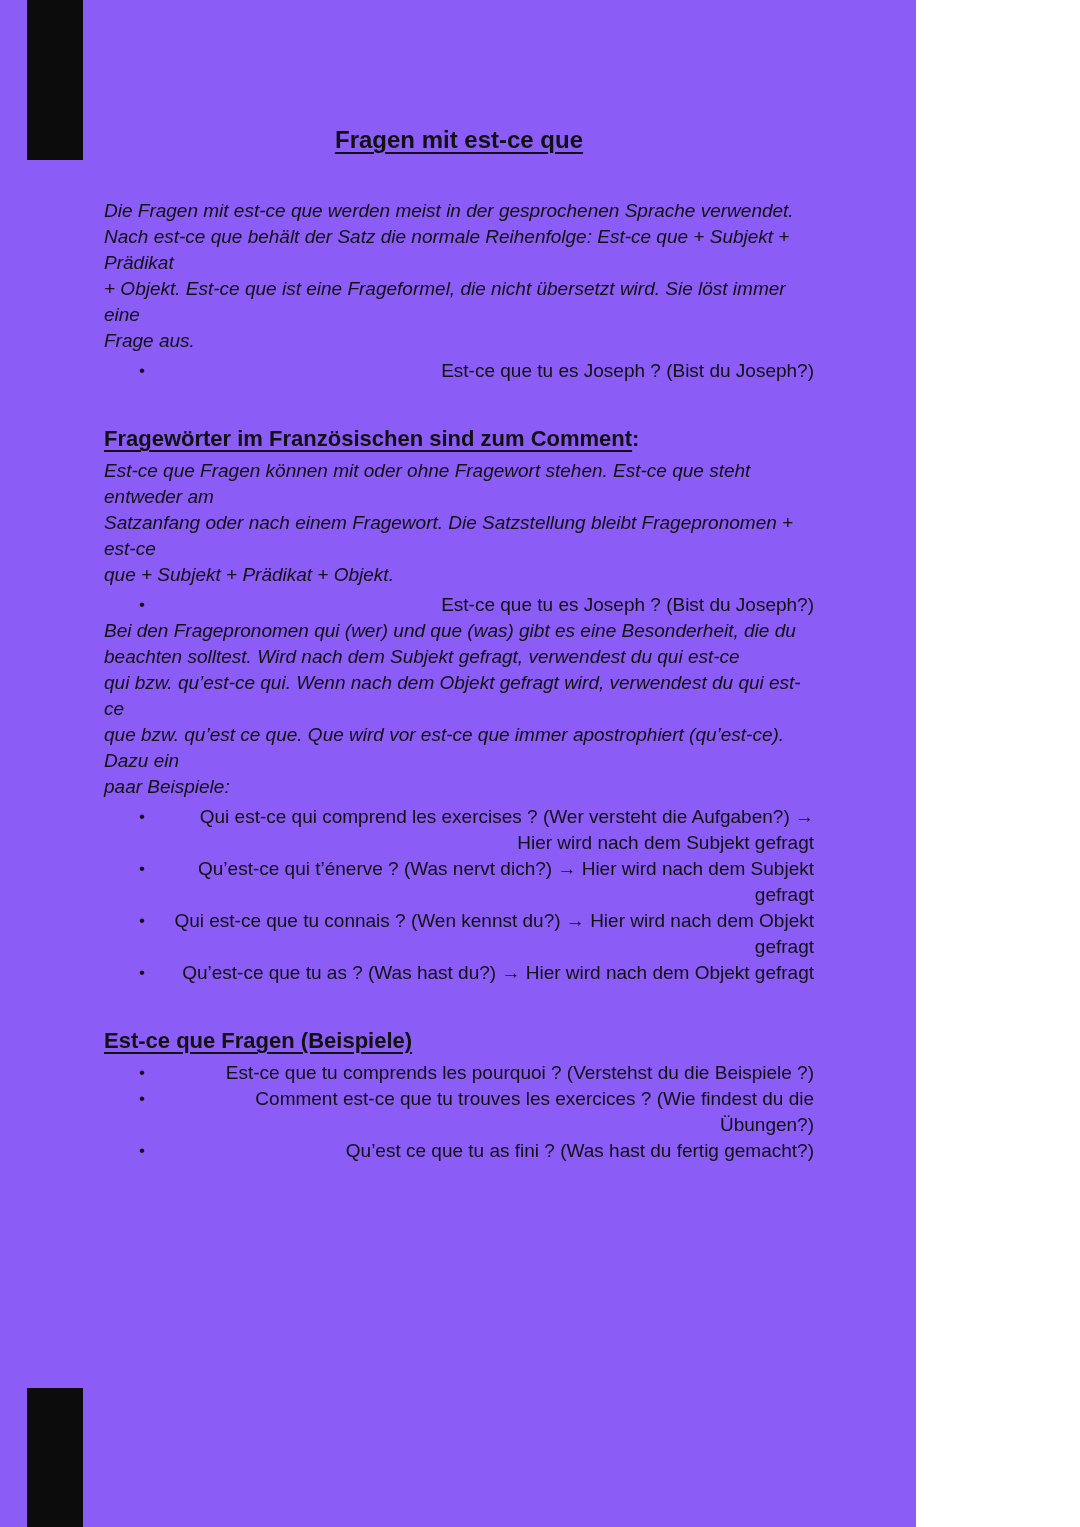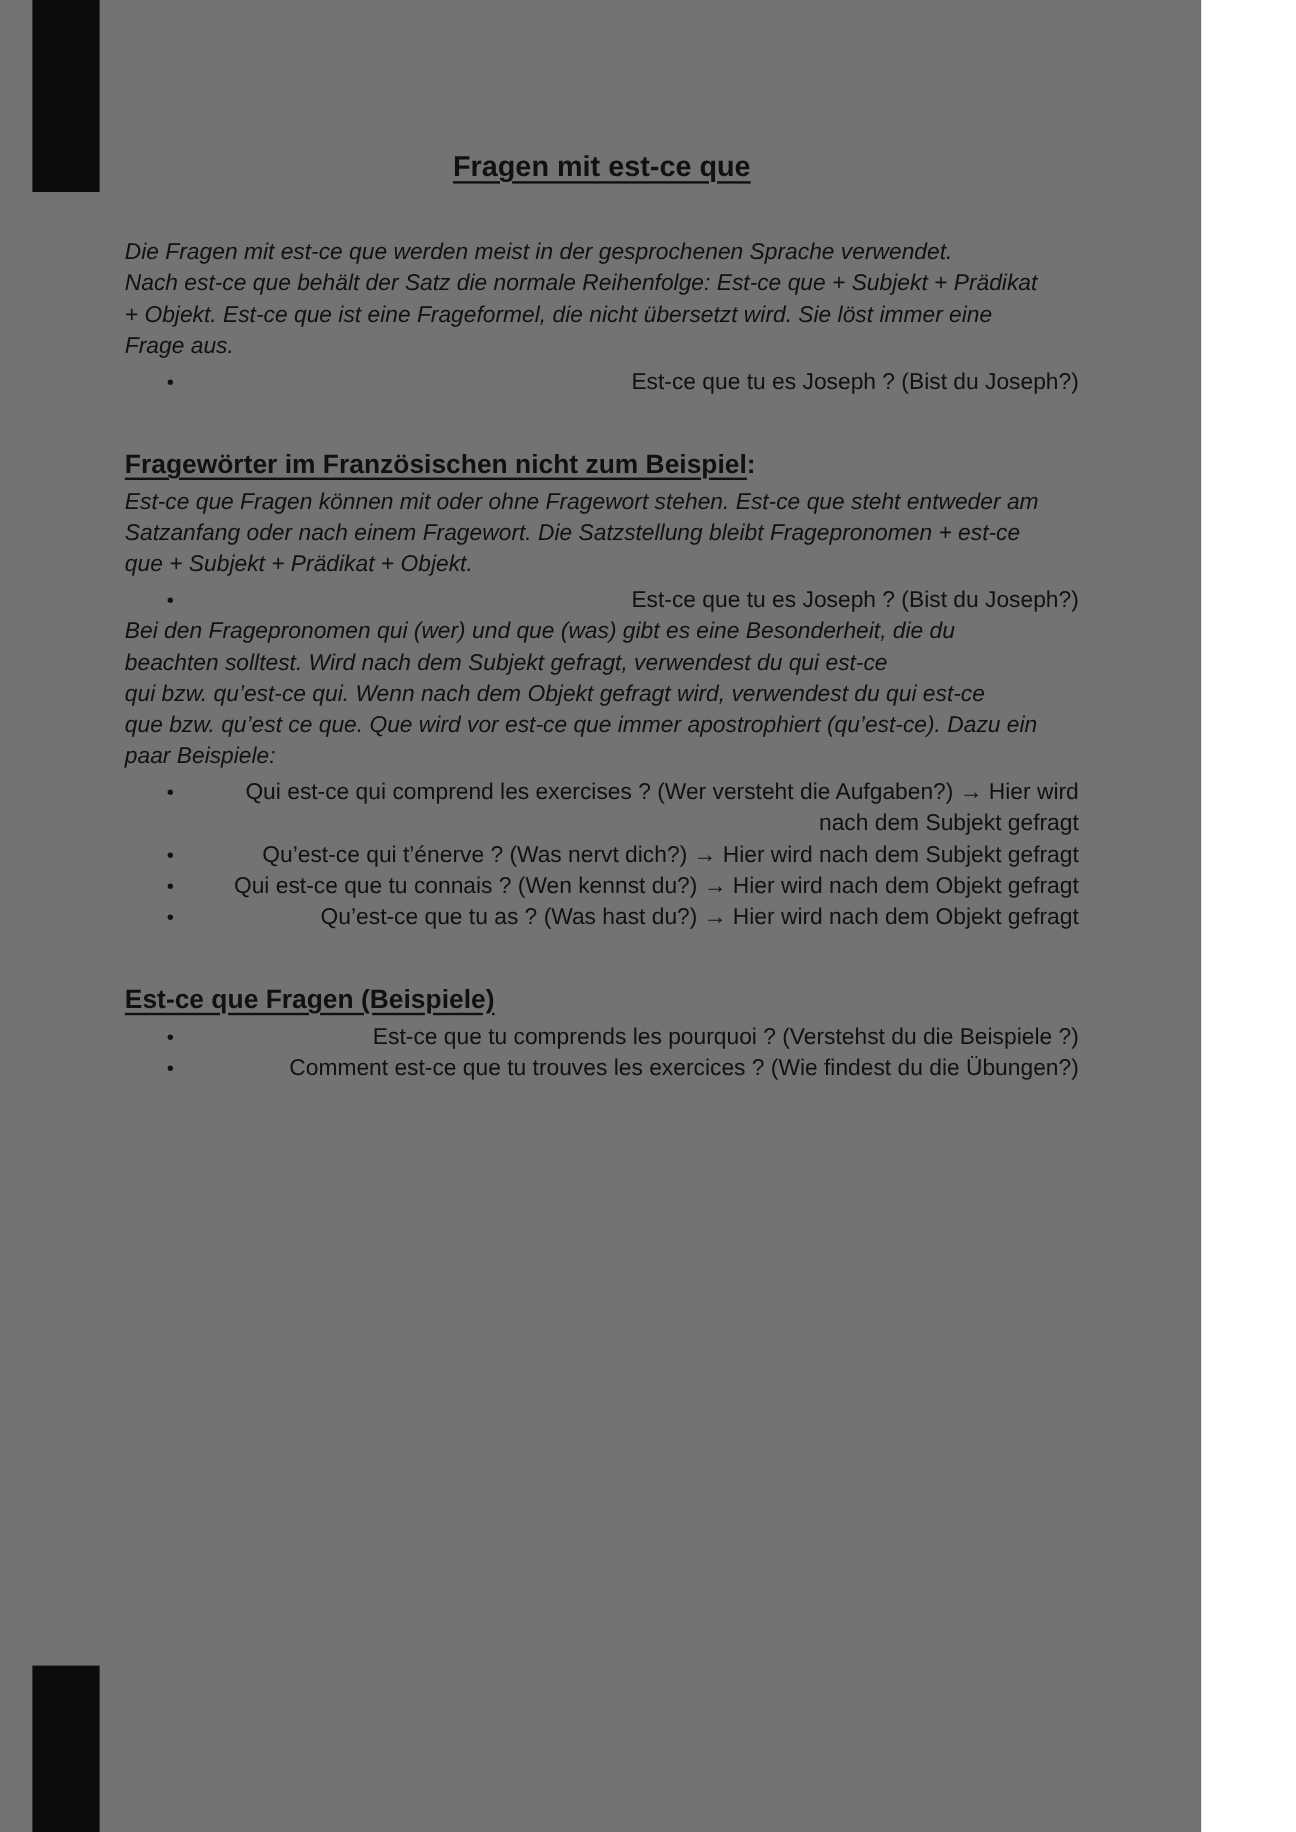--- a/index.html
+++ b/index.html
@@ -8,23 +8,23 @@
     width: 1080px;
     height: 1527px;
     background: #ffffff;
     font-family: "Liberation Sans", sans-serif;
     color: #111111;
     position: relative;
     overflow: hidden;
   }
   .page {
     position: relative;
-    width: 1001px;
+    width: 916px;
     height: 1527px;
-    background: #737373;
+    background: #8b5cf6;
   }
   
   .scan-bar {
     position: absolute;
     left: 27px;
     width: 56px;
     background: #0c0c0c;
   }
   .scan-bar.top { top: 0; height: 160px; }
   .scan-bar.bottom { top: 1388px; height: 139px; }
@@ -96,21 +96,21 @@
     <h1 class="doc-title"><span class="u">Fragen mit est-ce que</span></h1>
 
     <p class="para">Die Fragen mit est-ce que werden meist in der gesprochenen Sprache verwendet.
 Nach est-ce que behält der Satz die normale Reihenfolge: Est-ce que + Subjekt + Prädikat
 + Objekt. Est-ce que ist eine Frageformel, die nicht übersetzt wird. Sie löst immer eine
 Frage aus.</p>
     <ul class="bullets">
       <li>Est-ce que tu es Joseph ? (Bist du Joseph?)</li>
     </ul>
 
-    <h2 class="section-heading"><span class="u">Fragewörter im Französischen nicht zum Beispiel</span><span>:</span></h2>
+    <h2 class="section-heading"><span class="u">Fragewörter im Französischen sind zum Comment</span><span>:</span></h2>
 
     <p class="para gap-30">Est-ce que Fragen können mit oder ohne Fragewort stehen. Est-ce que steht entweder am
 Satzanfang oder nach einem Fragewort. Die Satzstellung bleibt Fragepronomen + est-ce
 que + Subjekt + Prädikat + Objekt.</p>
     <ul class="bullets">
       <li>Est-ce que tu es Joseph ? (Bist du Joseph?)</li>
     </ul>
 
     <p class="para gap-28">Bei den Fragepronomen qui (wer) und que (was) gibt es eine Besonderheit, die du
 beachten solltest. Wird nach dem Subjekt gefragt, verwendest du qui est-ce
@@ -121,16 +121,17 @@
       <li>Qui est-ce qui comprend les exercises ? (Wer versteht die Aufgaben?) → Hier wird nach dem Subjekt gefragt</li>
       <li>Qu’est-ce qui t’énerve ? (Was nervt dich?) → Hier wird nach dem Subjekt gefragt</li>
       <li>Qui est-ce que tu connais ? (Wen kennst du?) → Hier wird nach dem Objekt gefragt</li>
       <li>Qu’est-ce que tu as ? (Was hast du?) → Hier wird nach dem Objekt gefragt</li>
     </ul>
 
     <h2 class="section-heading"><span class="u">Est-ce que Fragen (Beispiele)</span></h2>
     <ul class="bullets">
       <li>Est-ce que tu comprends les pourquoi ? (Verstehst du die Beispiele ?)</li>
       <li>Comment est-ce que tu trouves les exercices ? (Wie findest du die Übungen?)</li>
+      <li>Qu’est ce que tu as fini ? (Was hast du fertig gemacht?)</li>
     </ul>
 
   </div>
 </div>
 
 </body></html>

